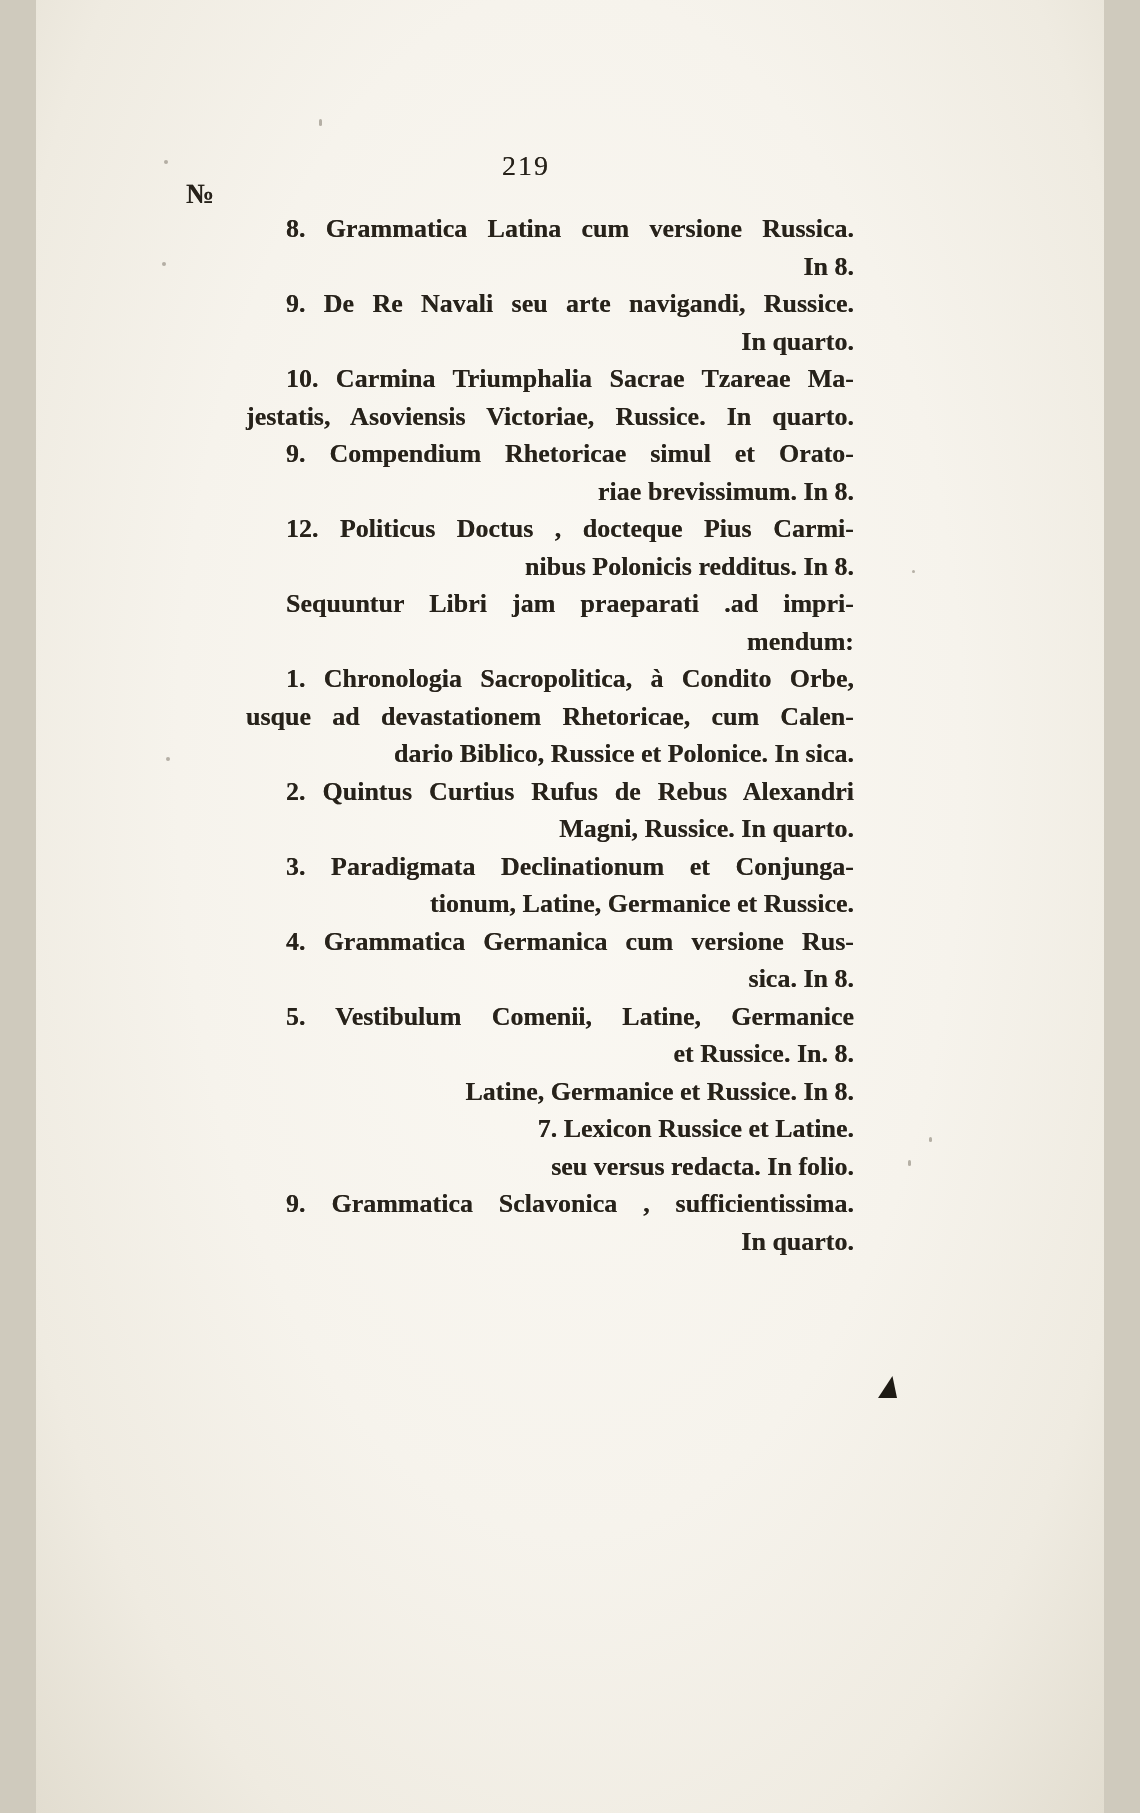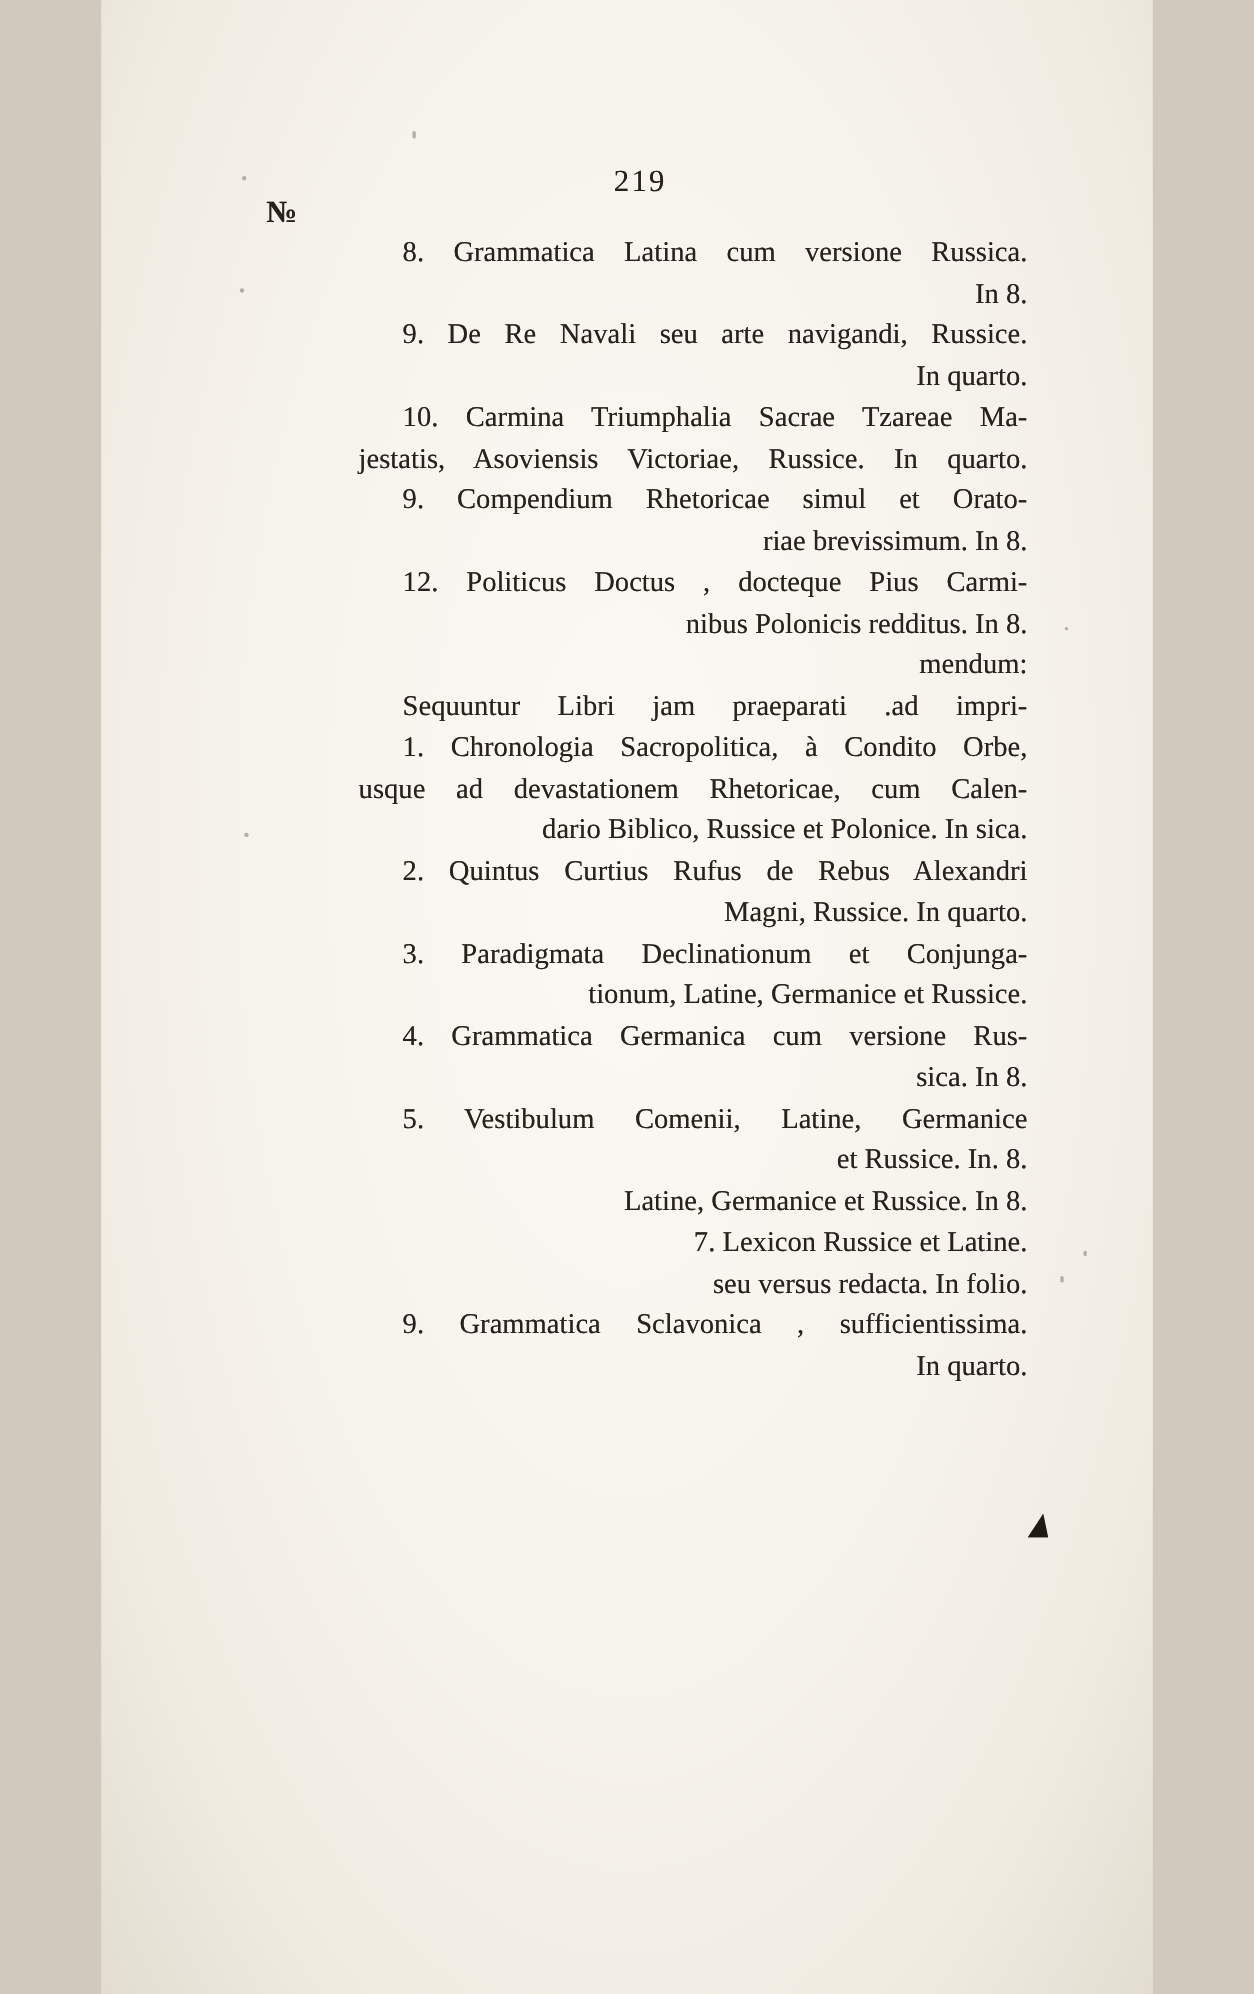--- a/index.html
+++ b/index.html
@@ -2,21 +2,21 @@
 <html><head>
 <meta charset="utf-8">
 <style>
   html, body {
     margin: 0;
     padding: 0;
     background: #cfcabd;
   }
   .page {
     position: relative;
-    width: 956px;
+    width: 1068px;
     height: 1813px;
     margin: 0 auto;
     overflow: hidden;
     background:
       radial-gradient(ellipse at 50% 42%, #fbf9f4 0%, #f6f3ec 52%, #efebe1 80%, #e2ddd0 100%);
     font-family: "Liberation Serif", "DejaVu Serif", serif;
     color: #27221a;
   }
   .pageno {
     position: absolute;
@@ -31,26 +31,27 @@
   .marginlabel {
     position: absolute;
     top: 178px;
     left: 150px;
     font-size: 28px;
     font-weight: bold;
     text-shadow: 0 0 0.5px rgba(39,34,26,0.6);
   }
   .textblock {
     position: absolute;
-    left: 234px;
+    left: 210px;
     top: 210px;
     width: 608px;
     font-size: 26px;
     line-height: 37.5px;
     text-shadow: 0 0 0.6px rgba(39,34,26,0.65);
+    font-weight: bold;
   }
   .para { margin: 0; padding: 0; }
   .ln { text-align: right; }
   .ln.first { text-indent: 40px; }
   .ln.jl {
     text-align: justify;
     text-align-last: justify;
   }
   .printmark {
     position: absolute;
@@ -97,22 +98,22 @@
       <div class="ln first jl">9. Compendium Rhetoricae simul et Orato-</div>
       <div class="ln">riae brevissimum. In 8.</div>
     </div>
 
     <div class="para">
       <div class="ln first jl">12. Politicus Doctus , docteque Pius Carmi-</div>
       <div class="ln">nibus Polonicis redditus. In 8.</div>
     </div>
 
     <div class="para">
+      <div class="ln first jl">Sequuntur Libri jam praeparati .ad impri-</div>
       <div class="ln">mendum:</div>
-      <div class="ln first jl">Sequuntur Libri jam praeparati .ad impri-</div>
     </div>
 
     <div class="para">
       <div class="ln first jl">1. Chronologia Sacropolitica, à Condito Orbe,</div>
       <div class="ln jl">usque ad devastationem Rhetoricae, cum Calen-</div>
       <div class="ln">dario Biblico, Russice et Polonice. In sica.</div>
     </div>
 
     <div class="para">
       <div class="ln first jl">2. Quintus Curtius Rufus de Rebus Alexandri</div>

